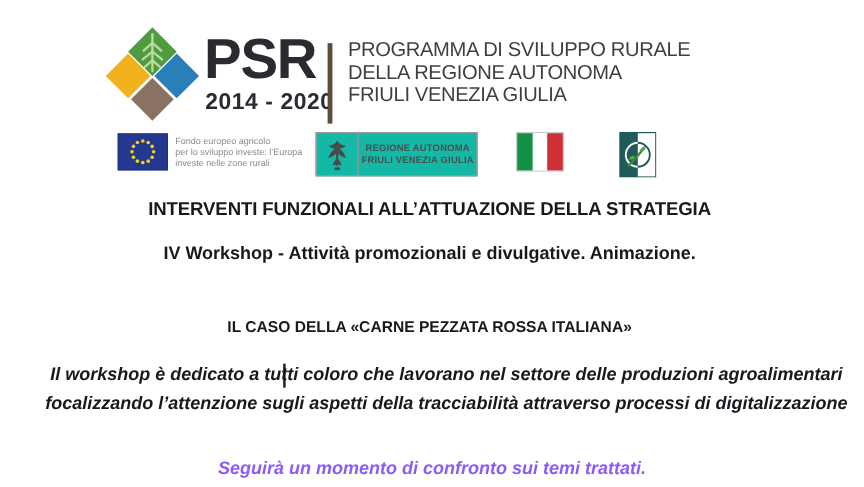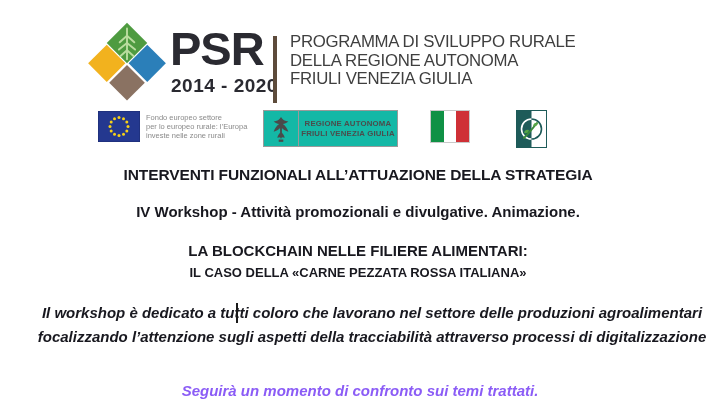--- a/index.html
+++ b/index.html
@@ -116,22 +116,22 @@
         <circle cx="21" cy="24.5" r="1.5"></circle>
           <circle cx="16.5" cy="23.3" r="1.5"></circle>
         <circle cx="13.2" cy="20" r="1.5"></circle>
           <circle cx="12" cy="15.5" r="1.5"></circle>
         <circle cx="13.2" cy="11" r="1.5"></circle>
           <circle cx="16.5" cy="7.7" r="1.5"></circle>
       </g>
     </svg>
   </div>
   <div class="eu-caption">
-    <div>Fondo europeo settore</div>
-    <div>per lo europeo rurale: l’Europa</div>
+    <div>Fondo europeo agricolo</div>
+    <div>per lo sviluppo investe: l’Europa</div>
     <div>investe nelle zone rurali</div>
   </div>
 
   <div class="region-box">
     <div class="region-eagle">
       <svg width="22" height="28" viewBox="0 0 24 30" xmlns="http://www.w3.org/2000/svg">
         <path fill="#4a4a4a" d="M12 2 C10.5 5 7.5 6.5 4 6.8 C6 8.6 8 9.4 10 9.5 C7 11.5 5 14.5 4 18 C7 17 9.2 15.7 11 13.8 L11 19 C9.3 20.8 8.3 22.6 8 24.5 L11 24 L12 26 L13 24 L16 24.5 C15.7 22.6 14.7 20.8 13 19 L13 13.8 C14.8 15.7 17 17 20 18 C19 14.5 17 11.5 14 9.5 C16 9.4 18 8.6 20 6.8 C16.5 6.5 13.5 5 12 2 Z"></path>
         <rect x="9.5" y="26.5" width="5" height="2.5" fill="#4a4a4a"></rect>
       </svg>
     </div>
@@ -166,19 +166,18 @@
         <circle cx="15.5" cy="19" r="10" fill="none" stroke="#1e5b59" stroke-width="1.6"></circle>
       </g>
       <path d="M8 28 Q14 22 21 13" fill="none" stroke="#3a8a3a" stroke-width="2" stroke-linecap="round"></path>
       <path d="M13 20 q-4 -1 -5 3 q4 1 5 -3 Z" fill="#56a546"></path>
       <path d="M17 16 q1 -4 5 -3 q-1 4 -5 3 Z" fill="#56a546"></path>
     </svg>
   </div>
 
   <div class="doc-line h1">INTERVENTI FUNZIONALI ALL’ATTUAZIONE DELLA STRATEGIA</div>
   <div class="doc-line h2">IV Workshop - Attività promozionali e divulgative. Animazione.</div>
-  <div class="doc-line h3a">LA BLOCKCHAIN NELLE FILIERE ALIMENTARI:</div>
   <div class="doc-line h3b">IL CASO DELLA «CARNE PEZZATA ROSSA ITALIANA»</div>
   <div class="doc-paragraph">Il workshop è dedicato a tutti coloro che lavorano nel settore delle produzioni agroalimentari focalizzando l’attenzione sugli aspetti della tracciabilità attraverso processi di digitalizzazione</div>
   <div class="text-caret"></div>
   <div class="doc-closing">Seguirà un momento di confronto sui temi trattati.</div>
 
 </div>
 
 </body></html>

